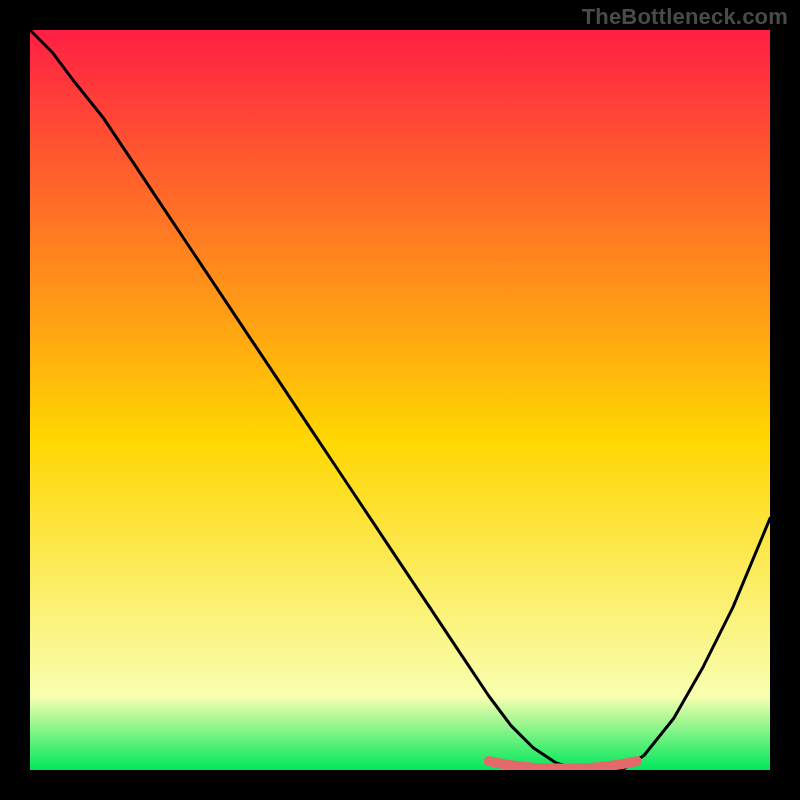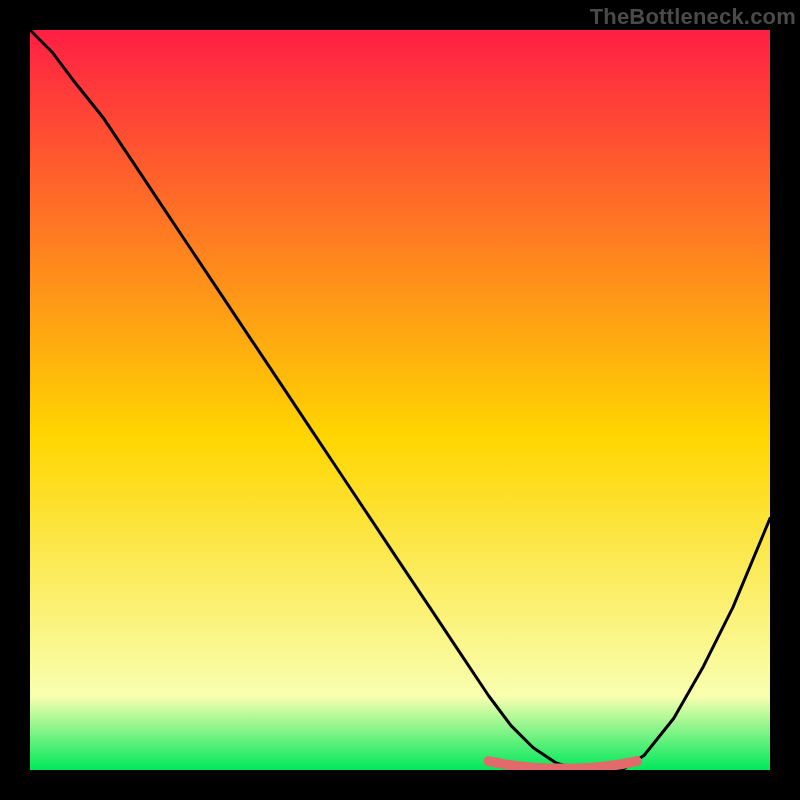--- a/index.html
+++ b/index.html
@@ -6,21 +6,21 @@
   html, body { width: 800px; height: 800px; overflow: hidden; background: #000; }
   .container {
     position: relative;
     width: 800px;
     height: 800px;
     background: #000;
   }
   .watermark {
     position: absolute;
     top: 4px;
-    right: 4px;
+    right: 12px;
     font-family: Arial, Helvetica, sans-serif;
     font-size: 22px;
     font-weight: 600;
     color: #4a4a4a;
     letter-spacing: 0.2px;
     z-index: 10;
   }
   .plot {
     position: absolute;
     left: 30px;

